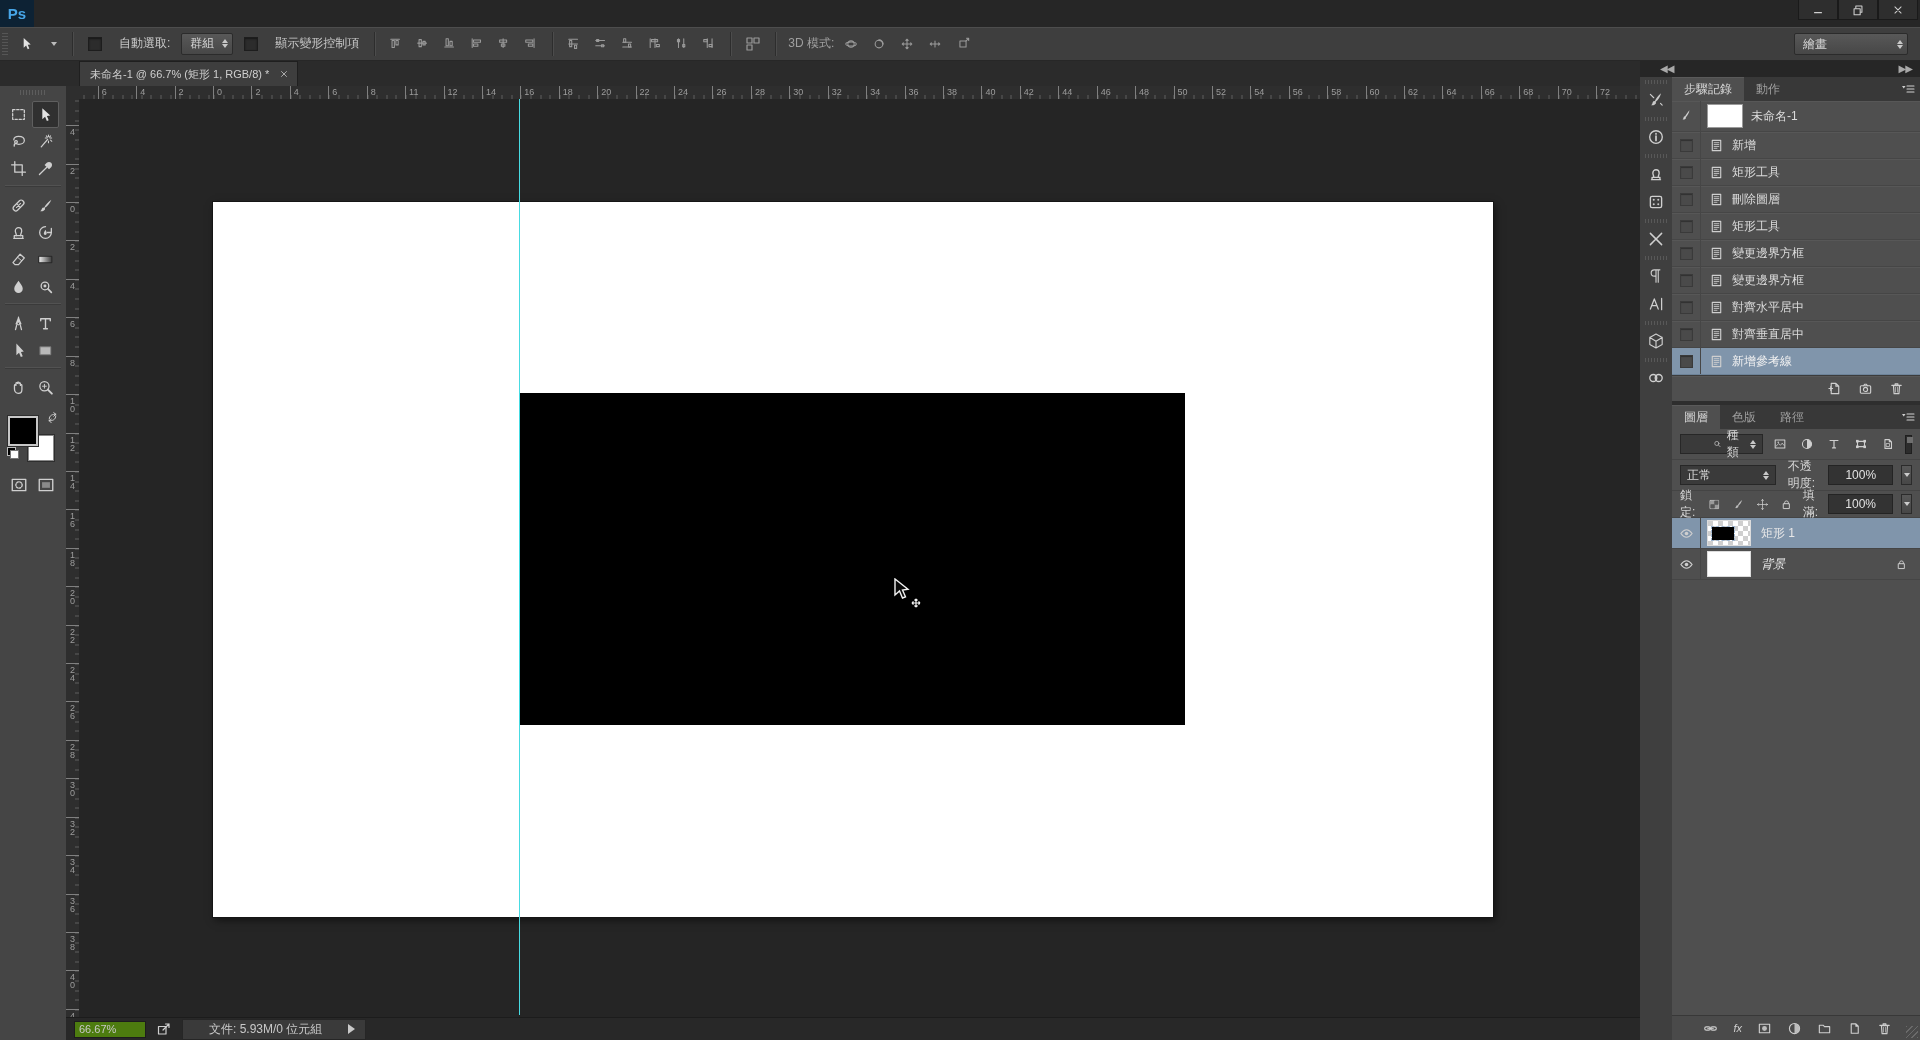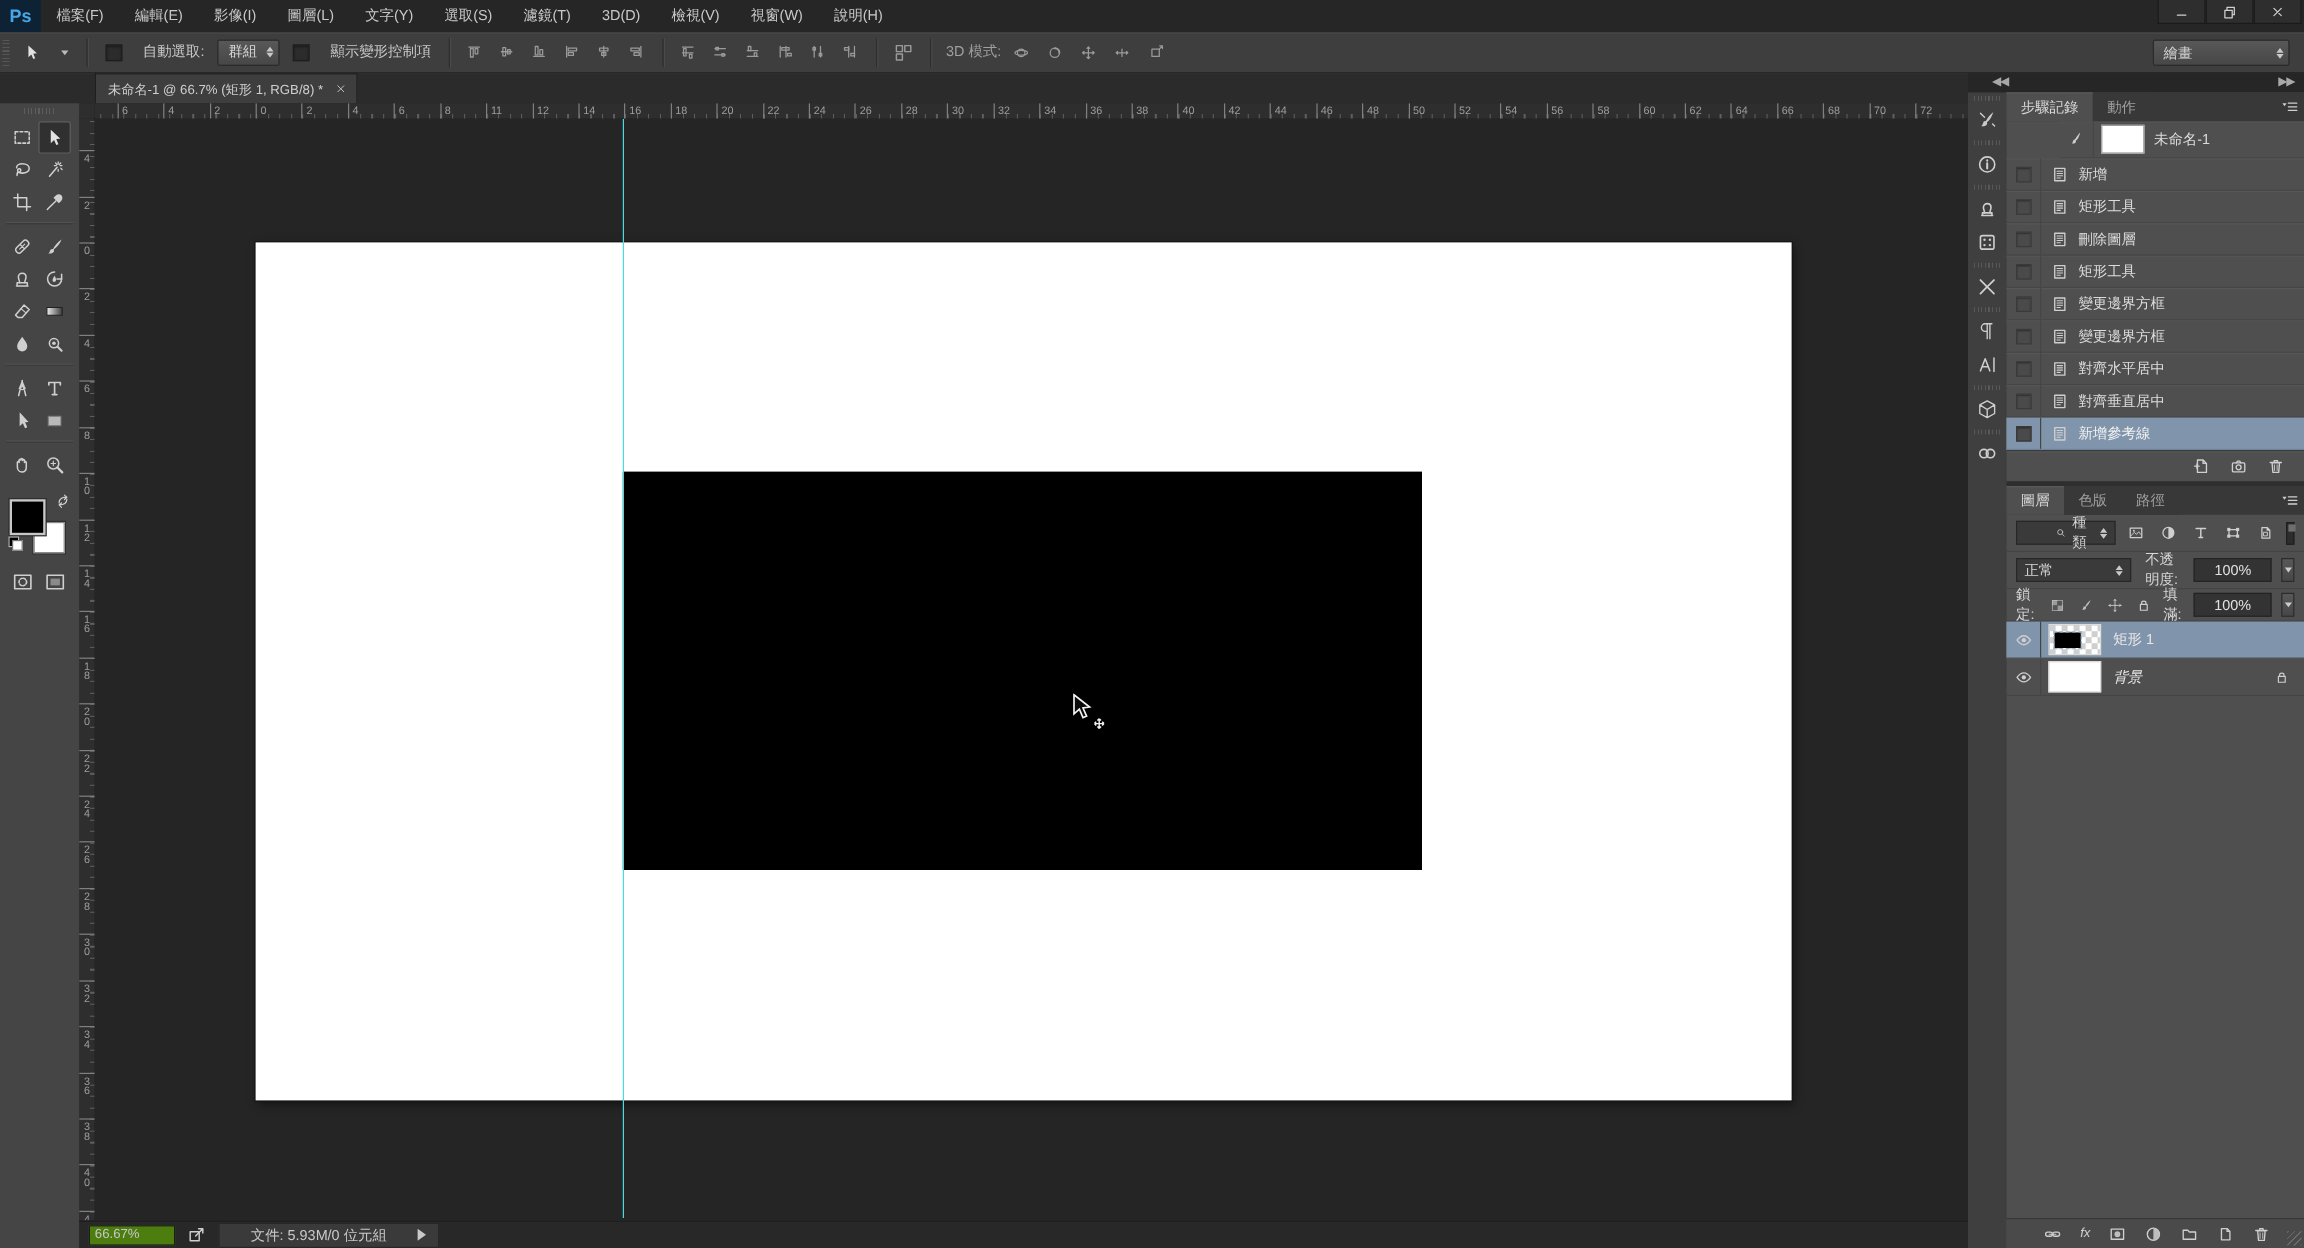--- a/index.html
+++ b/index.html
@@ -106,33 +106,20 @@
   .fx-label{font-size:11px;font-style:italic;color:#cfcfcf;}
   .toggle{width:10px;height:17px;background:#2c2c2c;border:1px solid #1f1f1f;position:relative;margin-left:2px;}
   .toggle::after{content:"";position:absolute;left:1px;top:1px;width:6px;height:6px;background:#6e6e6e;}
   .chev{font-size:10px;color:#a8a8a8;letter-spacing:-1px;}
 </style>
 </head>
 <body>
 
 <div class="abs" id="menubar">
   <div id="pslogo">Ps</div>
-  <div id="menu-items" style="display:flex;">
-      <div class="menu-item">檔案(F)</div>
-      <div class="menu-item">編輯(E)</div>
-      <div class="menu-item">影像(I)</div>
-      <div class="menu-item">圖層(L)</div>
-      <div class="menu-item">文字(Y)</div>
-      <div class="menu-item">選取(S)</div>
-      <div class="menu-item">濾鏡(T)</div>
-      <div class="menu-item">3D(D)</div>
-      <div class="menu-item">檢視(V)</div>
-      <div class="menu-item">視窗(W)</div>
-      <div class="menu-item">說明(H)</div>
-    </div>
   <div id="winbtns">
     <div class="winbtn">
         <svg class="ic" width="14" height="14" viewBox="0 0 16 16">
           <path d="M4 11 H12"></path>
         </svg>
       </div>
     <div class="winbtn">
         <svg class="ic" width="14" height="14" viewBox="0 0 16 16">
           <rect x="5.5" y="3.5" width="7" height="7"></rect>
           <rect x="3.5" y="6.5" width="7" height="7" fill="#2e2e2e"></rect>
@@ -659,21 +646,21 @@
 <div class="abs" id="panel-dock">
 
   <div class="ptabs">
     <div class="ptab active">步驟記錄</div>
     <div class="ptab">動作</div>
     <svg class="ic pmenu" width="16" height="16" viewBox="0 0 16 16">
         <path d="M2 5 L5.5 5 L3.75 7.5 Z" fill="#cfcfcf" stroke="none"></path>
         <path d="M7 5 H14 M7 8 H14 M7 11 H14" stroke-width="1.1"></path>
       </svg>
   </div>
-  <div class="hrow" style="height:30px;margin-left:44px;">
+  <div class="hrow" style="height:30px;">
     <div class="hwell">
       <svg class="ic" width="14" height="14" viewBox="0 0 16 16">
           <path d="M12 1.5 C10 3.8 7.8 6.5 7 8.3 L5.8 8.5 C5 9.6 5.1 11.2 4 12 C5.7 12.4 7.3 11.8 7.9 10.6 L7.8 9.4 C9.6 8.1 11.3 4.8 12 1.5 Z" fill="#cfcfcf" stroke="none"></path>
         </svg>
     </div>
     <div class="snapthumb"></div>
     <span class="hname">未命名-1</span>
   </div>
   <div id="history-list">
       <div class="hrow">

